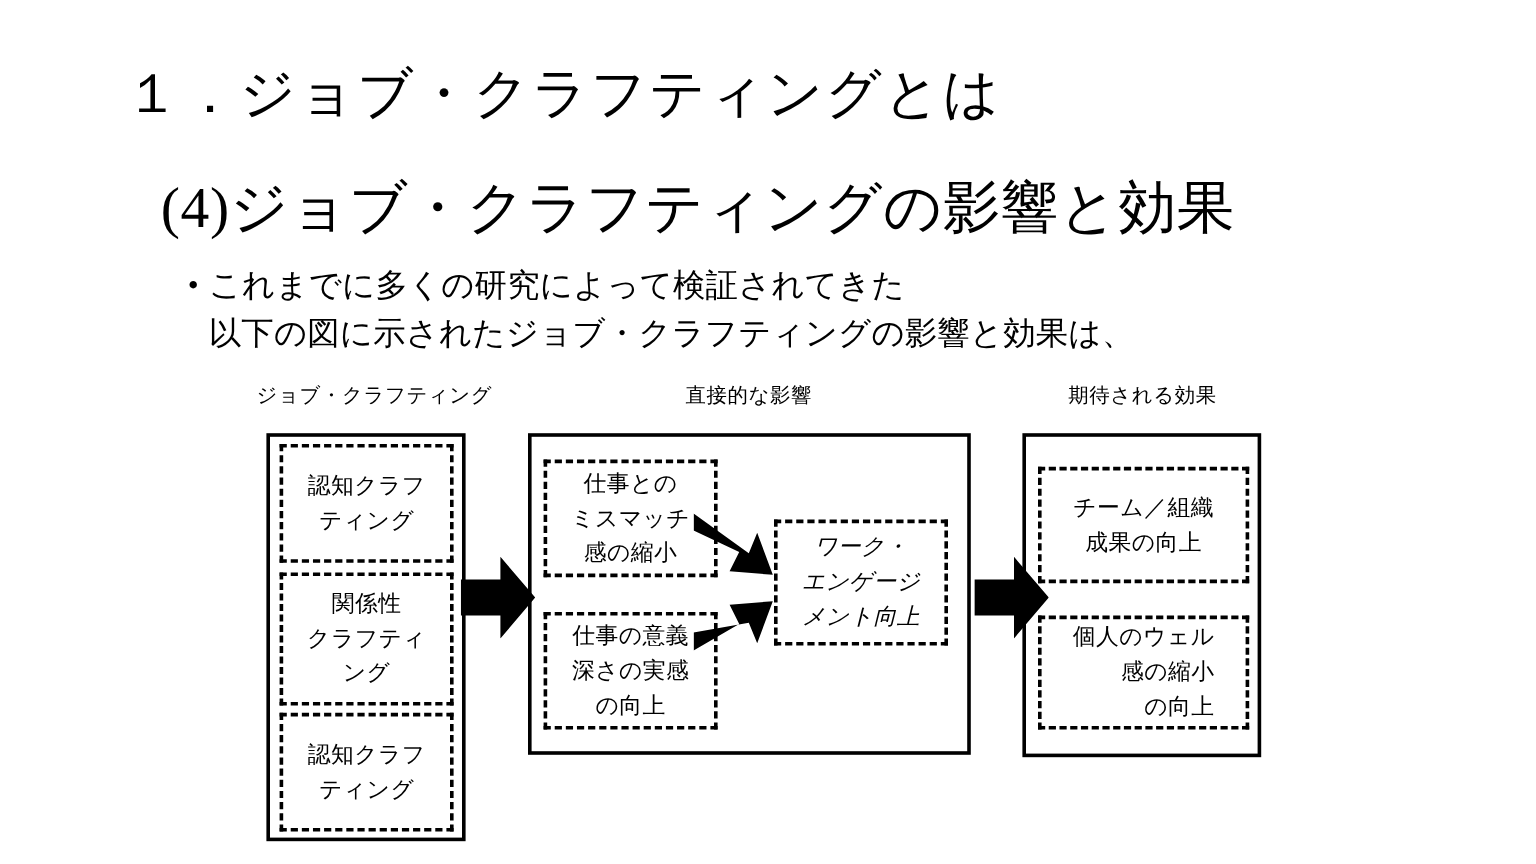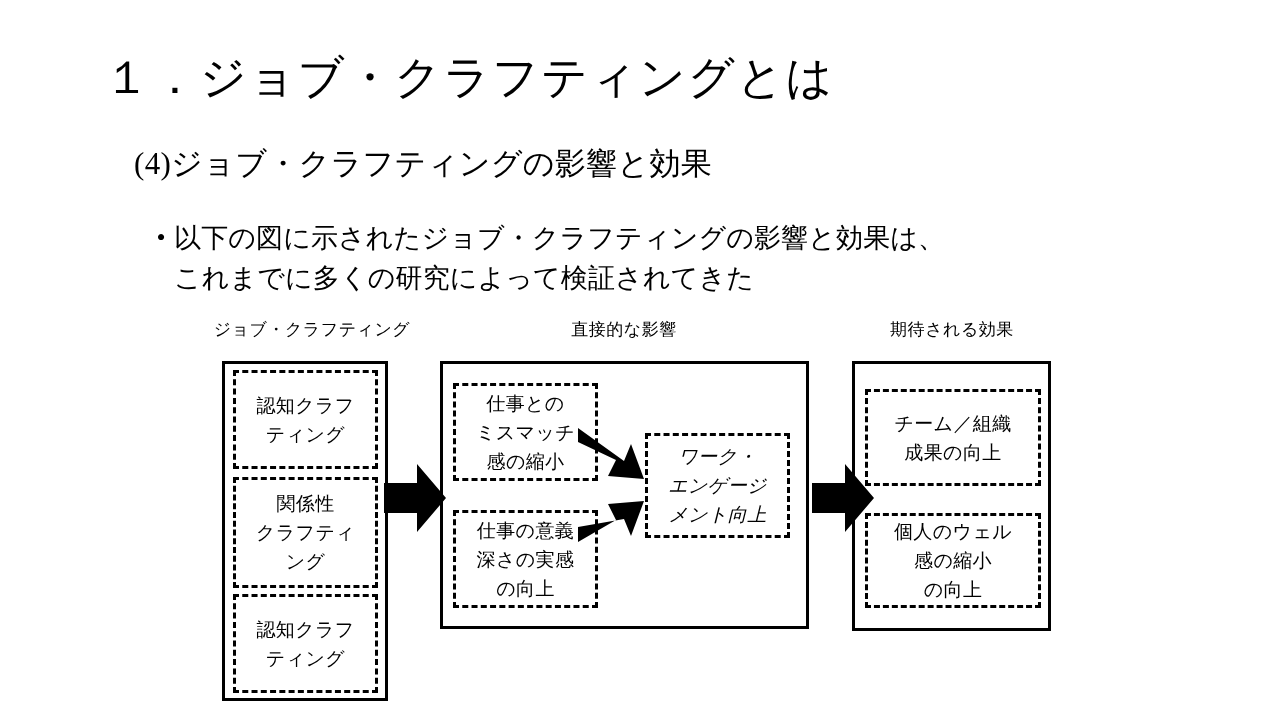--- a/index.html
+++ b/index.html
@@ -23,21 +23,21 @@
     top: 52px;
     font-size: 46px;
     line-height: 1.15;
     letter-spacing: 0.04em;
     white-space: nowrap;
   }
   .slide-subtitle {
     position: absolute;
     left: 134px;
     top: 146px;
-    font-size: 31px;
+    font-size: 48px;
     line-height: 1.15;
     letter-spacing: 0.01em;
     white-space: nowrap;
   }
   .bullet-row {
     position: absolute;
     left: 148px;
     top: 218px;
     width: 960px;
     display: flex;
@@ -109,21 +109,21 @@
   #box-relation { left: 233px; top: 477px; width: 145px; height: 111px; }
   #box-cognitive{ left: 233px; top: 594px; width: 145px; height: 99px; font-family: Liberation Serif, serif; }
 
   
   #box-mismatch { left: 453px; top: 383px; width: 145px; height: 98px; }
   #box-meaning  { left: 453px; top: 510px; width: 145px; height: 98px; }
   #box-engage   { left: 645px; top: 433px; width: 145px; height: 105px; font-style: italic; }
 
   
   #box-team    { left: 865px; top: 389px; width: 176px; height: 97px; }
-  #box-wellb   { left: 865px; top: 513px; width: 176px; height: 95px; }
+  #box-wellb   { left: 865px; top: 513px; width: 176px; height: 95px; text-align: right; }
 
   
   .block-arrow {
     position: absolute;
     width: 62px;
     height: 68px;
   }
   #arrow-left-mid  { left: 384px; top: 464px; }
   #arrow-mid-right { left: 812px; top: 464px; }
   .block-arrow svg { display: block; width: 100%; height: 100%; }
@@ -140,22 +140,22 @@
 </style>
 </head>
 <body>
 
 <div class="slide-title">１．ジョブ・クラフティングとは</div>
 <div class="slide-subtitle">(4)ジョブ・クラフティングの影響と効果</div>
 
 <div class="bullet-row">
   <span class="bullet-mark">•</span>
   <span class="bullet-text">
+    <span class="line">これまでに多くの研究によって検証されてきた</span>
     <span class="line">以下の図に示されたジョブ・クラフティングの影響と効果は、</span>
-    <span class="line">これまでに多くの研究によって検証されてきた</span>
   </span>
 </div>
 
 <div class="diagram">
 
   <div class="col-header" id="hdr-left">ジョブ・クラフティング</div>
   <div class="col-header" id="hdr-mid">直接的な影響</div>
   <div class="col-header" id="hdr-right">期待される効果</div>
 
   <div class="outer-box" id="outer-left"></div>

